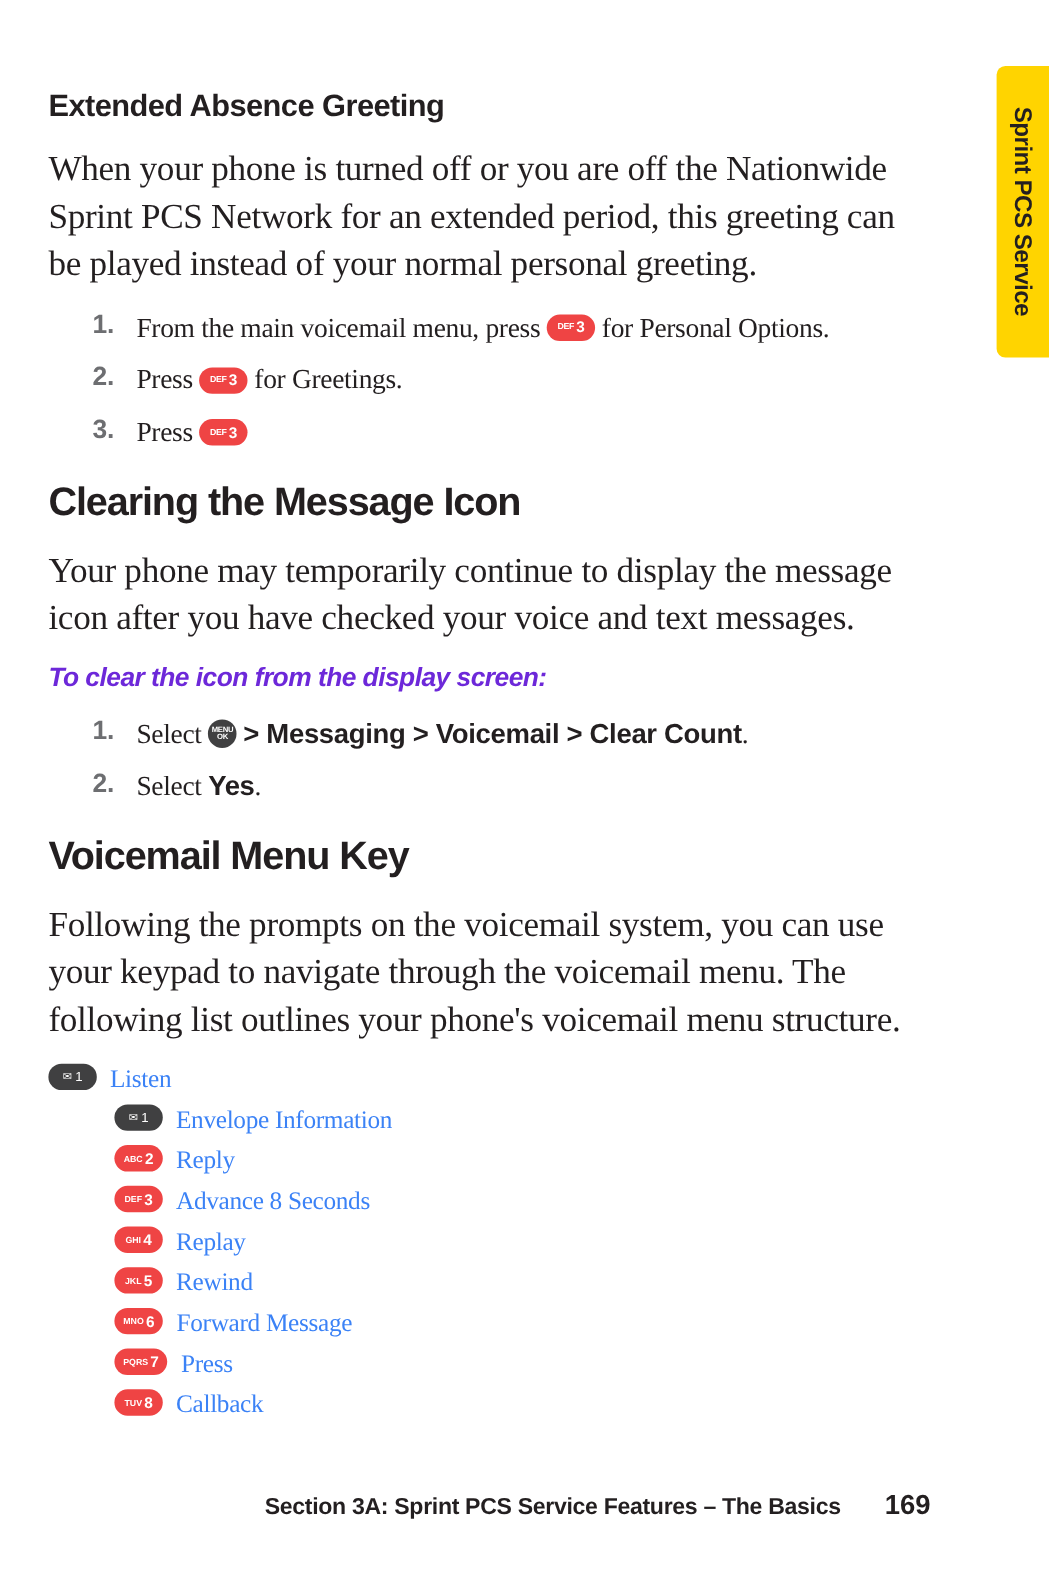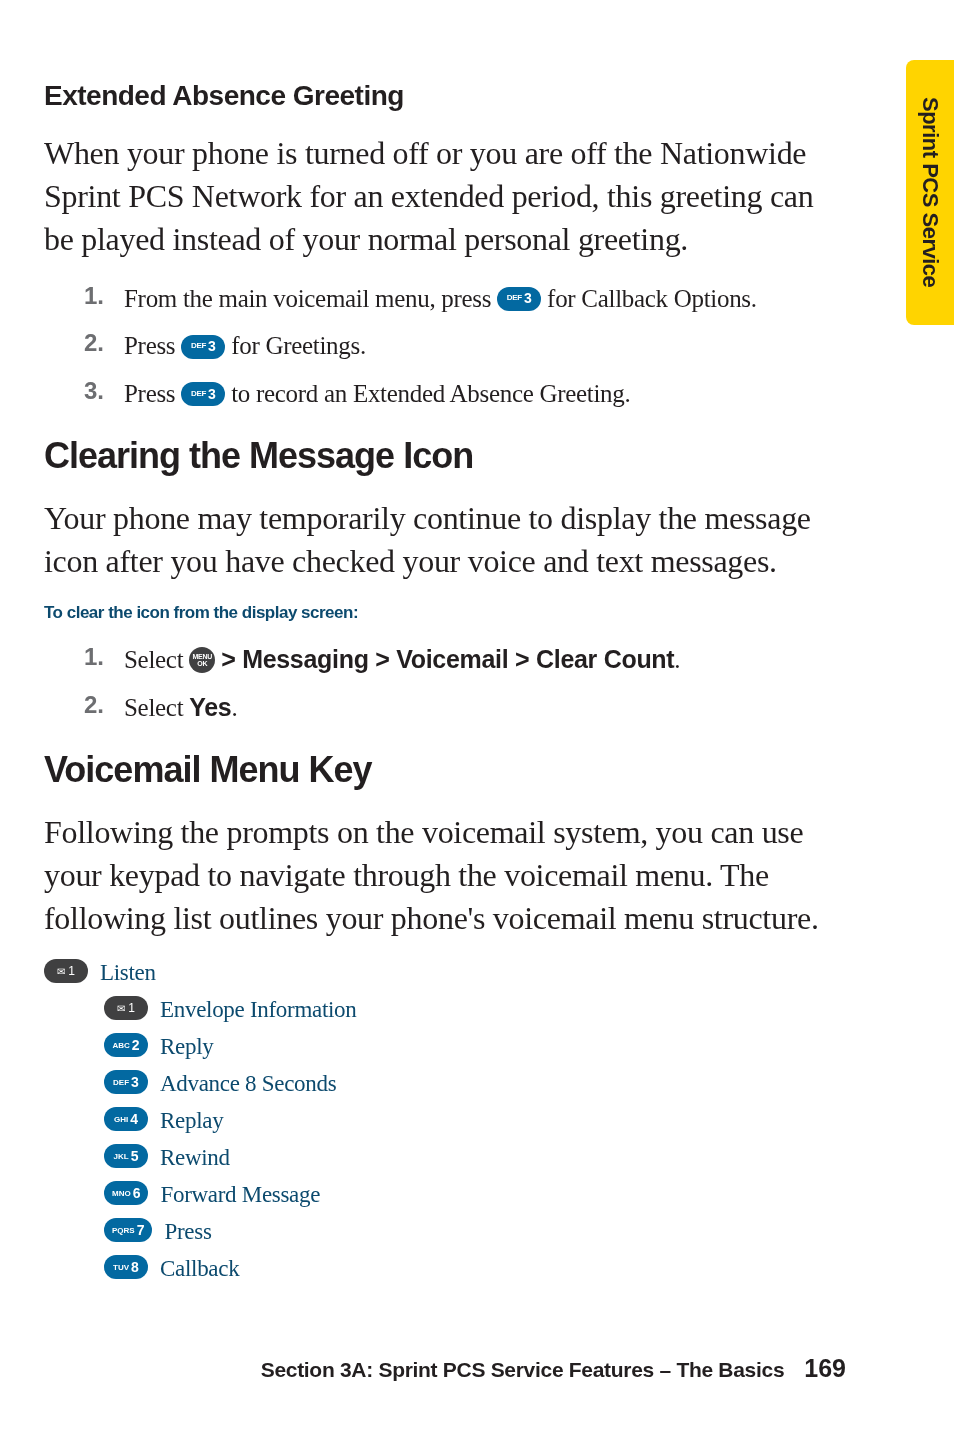--- a/index.html
+++ b/index.html
@@ -57,24 +57,25 @@
     }
     .para {
       font-size: 32px;
       line-height: 1.35;
       margin-bottom: 20px;
       letter-spacing: -0.3px;
     }
     .bold-gray {
       font-family: Arial, Helvetica, sans-serif;
       font-weight: bold;
-      color: #0c4a6e;
-      font-size: 17px;
+      color: #6d28d9;
+      font-size: 24px;
       margin-bottom: 20px;
       letter-spacing: -0.5px;
+      font-style: italic;
     }
     .ol-item {
       display: flex;
       align-items: flex-start;
       margin-bottom: 14px;
       padding-left: 40px;
     }
     .ol-num {
       font-family: Arial, Helvetica, sans-serif;
       font-weight: bold;
@@ -86,21 +87,21 @@
     .ol-text {
       font-size: 25px;
       line-height: 1.35;
       flex: 1;
       letter-spacing: -0.3px;
     }
     .key-pill {
       display: inline-flex;
       align-items: center;
       justify-content: center;
-      background: #0369a1;
+      background: #ef4444;
       color: #ffffff;
       border-radius: 12px;
       height: 24px;
       padding: 0 8px;
       font-size: 12px;
       font-family: Arial, Helvetica, sans-serif;
       font-weight: bold;
       vertical-align: middle;
       min-width: 44px;
       position: relative;
@@ -166,34 +167,34 @@
       margin-bottom: 11px;
     }
     .menu-row-top {
       padding-left: 0px;
     }
     .menu-row-sub {
       padding-left: 60px;
     }
     .menu-label {
       font-size: 23px;
-      color: #0c4a6e;
+      color: #3b82f6;
       margin-left: 12px;
       letter-spacing: -0.3px;
     }
     .footer {
       position: absolute;
       bottom: 48px;
       left: 0;
       right: 0;
       padding: 0 108px;
       display: flex;
       justify-content: flex-end;
       align-items: baseline;
-      gap: 20px;
+      gap: 40px;
     }
     .footer-text {
       font-family: Arial, Helvetica, sans-serif;
       font-weight: bold;
       font-size: 21px;
       letter-spacing: -0.3px;
     }
     .footer-num {
       font-family: Arial, Helvetica, sans-serif;
       font-weight: bold;
@@ -213,21 +214,21 @@
   <div class="para">When your phone is turned off or you are off the Nationwide Sprint PCS Network for an extended period, this greeting can be played instead of your normal personal greeting.</div>
 
   <div class="ol-item">
     <span class="ol-num">1.</span>
     <span class="ol-text">
       <span>From the main voicemail menu, press </span>
       <span class="key-pill">
           <span class="sup">DEF</span>
           <span class="main">3</span>
         </span>
-      <span> for Callback Options.</span>
+      <span> for Personal Options.</span>
     </span>
   </div>
 
   <div class="ol-item">
     <span class="ol-num">2.</span>
     <span class="ol-text">
       <span>Press </span>
       <span class="key-pill">
           <span class="sup">DEF</span>
           <span class="main">3</span>
@@ -237,21 +238,20 @@
   </div>
 
   <div class="ol-item">
     <span class="ol-num">3.</span>
     <span class="ol-text">
       <span>Press </span>
       <span class="key-pill">
           <span class="sup">DEF</span>
           <span class="main">3</span>
         </span>
-      <span> to record an Extended Absence Greeting.</span>
     </span>
   </div>
 
   <div class="h2">Clearing the Message Icon</div>
   <div class="para">Your phone may temporarily continue to display the message icon after you have checked your voice and text messages.</div>
   <div class="bold-gray">To clear the icon from the display screen:</div>
 
   <div class="ol-item">
     <span class="ol-num">1.</span>
     <span class="ol-text">

